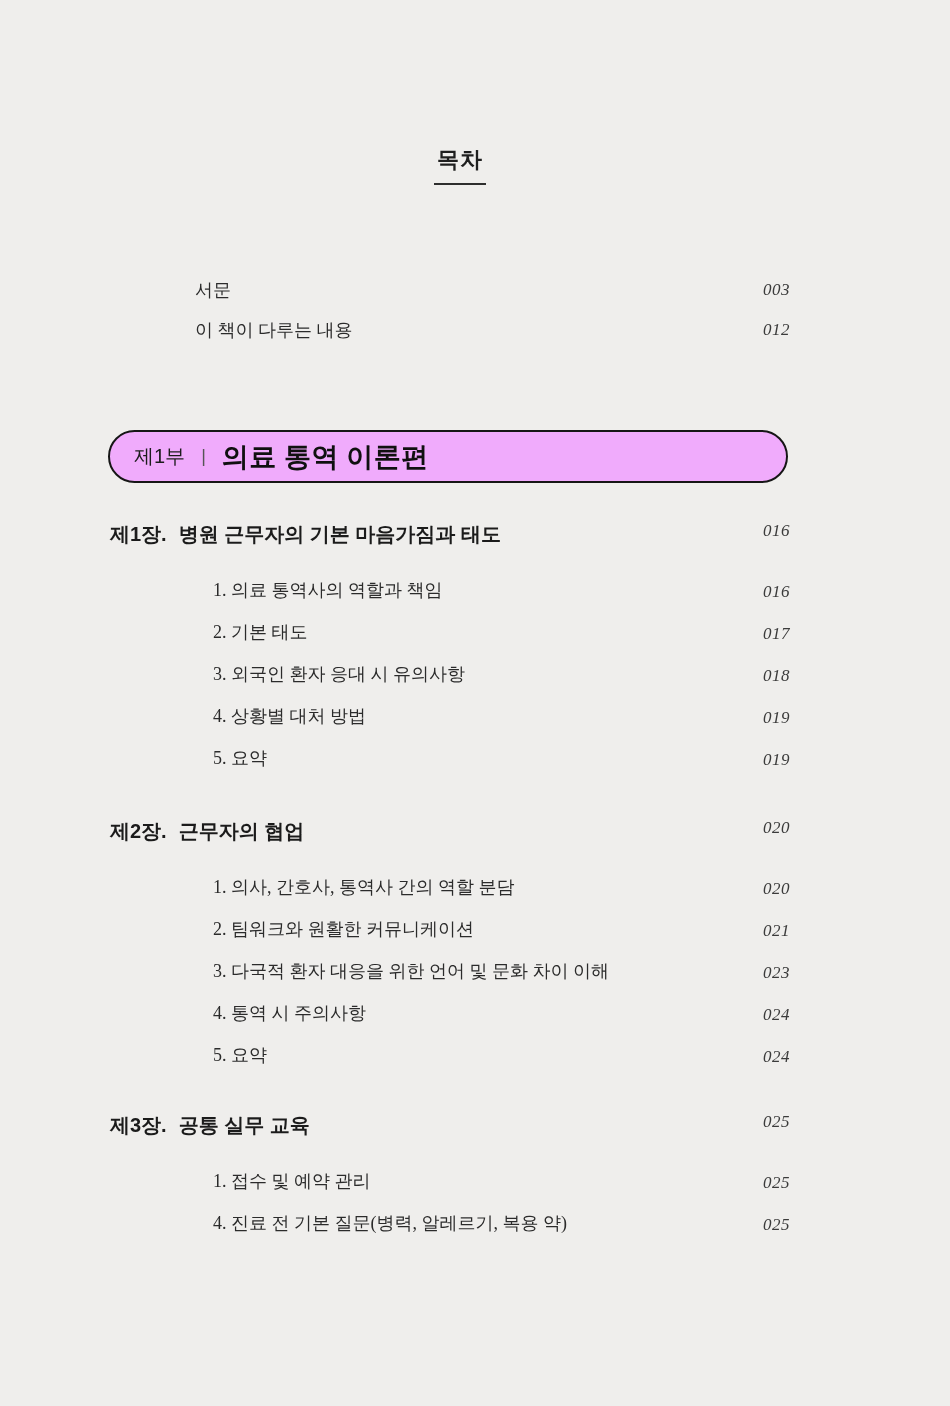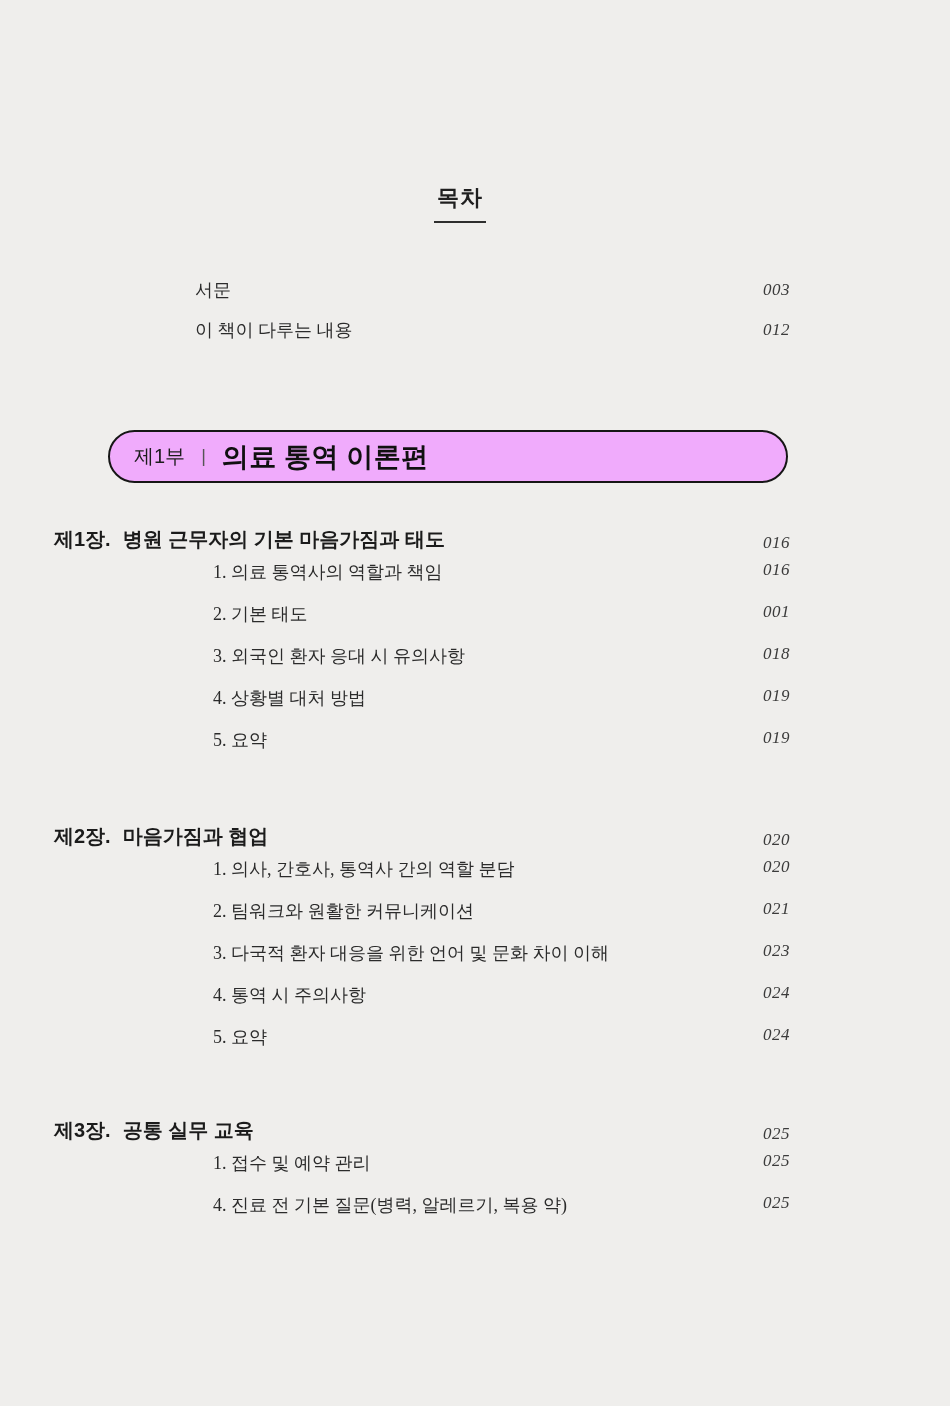--- a/index.html
+++ b/index.html
@@ -17,21 +17,20 @@
     overflow: hidden;
   }
 
   
   .toc-title-wrap {
     position: absolute;
     top: 145px;
     left: 0;
     width: 100%;
     text-align: center;
-    margin-top: 38px;
   }
   .toc-title {
     display: inline-block;
     transform: translateX(-15px);
     font-family: "Liberation Sans", "DejaVu Sans", sans-serif;
     font-size: 22px;
     font-weight: 600;
     letter-spacing: 1px;
     color: #1f1f1f;
     padding: 0 3px 8px 3px;
@@ -107,39 +106,39 @@
     left: 0;
     width: 950px;
   }
   #chapter-1 { top: 521px; }
   #chapter-2 { top: 818px; }
   #chapter-3 { top: 1112px; }
 
   .chapter-heading {
     display: flex;
     justify-content: space-between;
-    align-items: flex-end;
+    align-items: flex-start;
     height: 32px;
-    padding-left: 54px;
+    padding-left: 110px;
     padding-right: 160px;
     margin-bottom: 7px;
   }
   .chapter-label {
     font-family: "Liberation Sans", "DejaVu Sans", sans-serif;
     font-size: 20px;
     font-weight: 700;
     color: #1b1b1b;
     white-space: nowrap;
   }
   .chapter-number { margin-right: 12px; }
 
   .item-row {
     display: flex;
     justify-content: space-between;
-    align-items: flex-start;
+    align-items: flex-end;
     height: 42px;
     padding-left: 213px;
     padding-right: 160px;
     font-size: 18px;
   }
   .item-label { white-space: nowrap; }
 </style>
 </head>
 <body>
 
@@ -171,40 +170,40 @@
       <span class="chapter-label"><span class="chapter-number">제1장.</span><span>병원 근무자의 기본 마음가짐과 태도</span></span>
       <span class="page-num">016</span>
     </div>
     <div class="chapter-items">
       <div class="item-row">
         <span class="item-label">1. 의료 통역사의 역할과 책임</span>
         <span class="page-num">016</span>
       </div>
       <div class="item-row">
         <span class="item-label">2. 기본 태도</span>
-        <span class="page-num">001</span>
+        <span class="page-num">017</span>
       </div>
       <div class="item-row">
         <span class="item-label">3. 외국인 환자 응대 시 유의사항</span>
         <span class="page-num">018</span>
       </div>
       <div class="item-row">
         <span class="item-label">4. 상황별 대처 방법</span>
         <span class="page-num">019</span>
       </div>
       <div class="item-row">
         <span class="item-label">5. 요약</span>
         <span class="page-num">019</span>
       </div>
     </div>
   </div>
 
   <div class="chapter" id="chapter-2">
     <div class="chapter-heading">
-      <span class="chapter-label"><span class="chapter-number">제2장.</span><span>마음가짐과 협업</span></span>
+      <span class="chapter-label"><span class="chapter-number">제2장.</span><span>근무자의 협업</span></span>
       <span class="page-num">020</span>
     </div>
     <div class="chapter-items">
       <div class="item-row">
         <span class="item-label">1. 의사, 간호사, 통역사 간의 역할 분담</span>
         <span class="page-num">020</span>
       </div>
       <div class="item-row">
         <span class="item-label">2. 팀워크와 원활한 커뮤니케이션</span>
         <span class="page-num">021</span>

